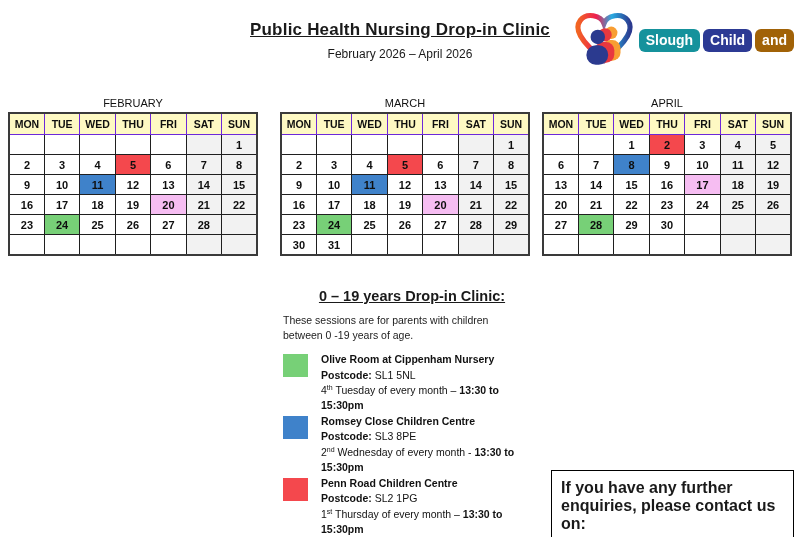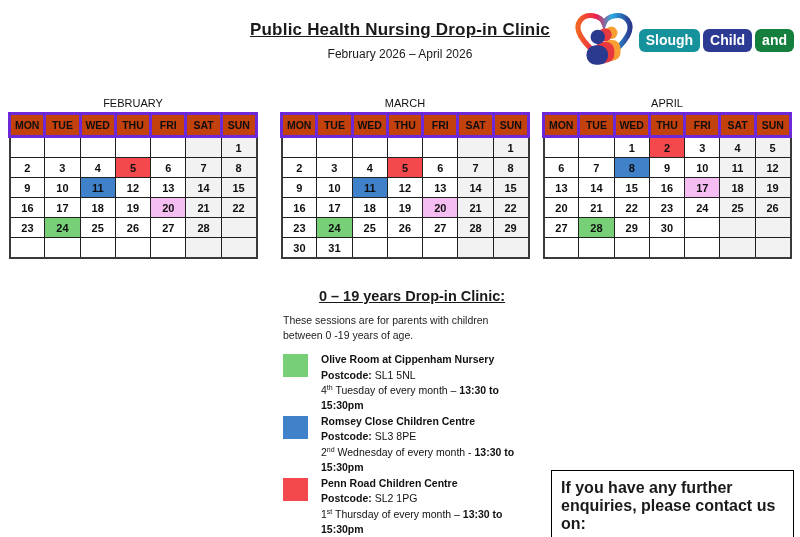--- a/index.html
+++ b/index.html
@@ -17,21 +17,21 @@
   .logo { position:absolute; top:11px; right:6px; display:flex; align-items:center; gap:3px; }
   .logo-words { display:flex; flex-direction:column; gap:3px; }
   .logo-row { display:flex; gap:3px; }
   .logo-word { color:#fff; font-weight:bold; font-size:14px; line-height:1; padding:4px 7px 5px; border-radius:6px; }
 
   
   .calendar { position:absolute; top:97px; width:250px; }
   .calendar-title { text-align:center; font-weight:normal; font-size:11px; margin-bottom:3px; color:#111; }
   .calendar table { border-collapse:collapse; table-layout:fixed; width:250px; border:2px solid #3a3a3a; }
   .calendar th {
-    background:#c2410c; border:3px solid #6d28d9; font-size:10.5px; font-weight:bold;
+    background:#fef9c3; border:1px solid #6d28d9; font-size:10.5px; font-weight:bold;
     height:20px; padding:0; text-align:center; color:#0f0f0f;
   }
   .calendar td {
     border:1px solid #1f1f1f; font-size:11px; font-weight:bold; text-align:center;
     height:19px; padding:0; color:#0f0f0f; background:#ffffff;
   }
   .calendar td.weekend { background:#f2f2f2; }
 
   
   .legend { position:absolute; left:283px; top:288px; width:258px; }
@@ -86,21 +86,21 @@
       </g>
       <g class="logo-person" fill="#2b3a8f">
         <circle cx="25" cy="25" r="7"></circle>
           <rect x="14" y="33" width="21" height="19" rx="9"></rect>
       </g>
     </svg>
     <div class="logo-words" id="logo-words">
         <div class="logo-row">
           <span class="logo-word" style="background: rgb(21, 146, 156);">Slough</span>
           <span class="logo-word" style="background: rgb(44, 58, 148);">Child</span>
-          <span class="logo-word" style="background: #15803d; border-radius: 6px;">and</span>
+          <span class="logo-word" style="background: #a16207; border-radius: 6px;">and</span>
         </div>
       </div>
   </div>
 
   <div id="calendars">
       <div class="calendar" style="left: 8px;">
         <div class="calendar-title">FEBRUARY</div>
         <table>
           <thead>
             <tr>

